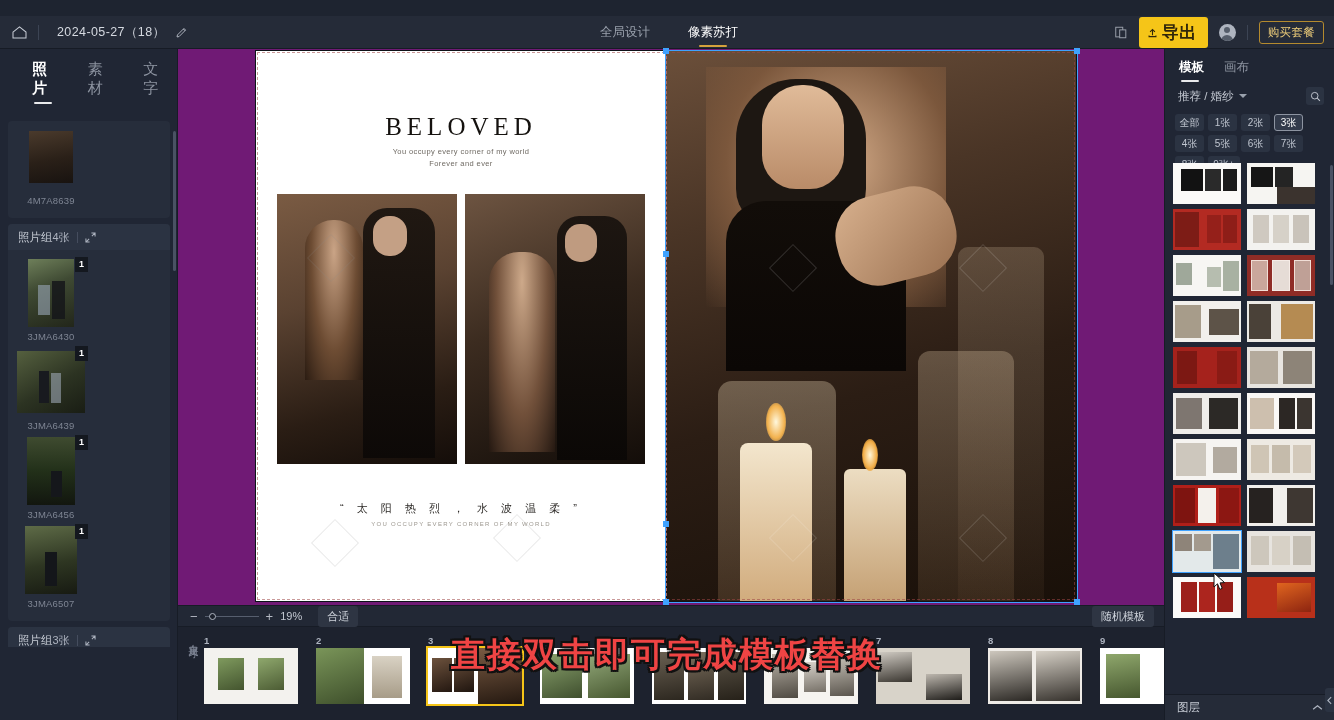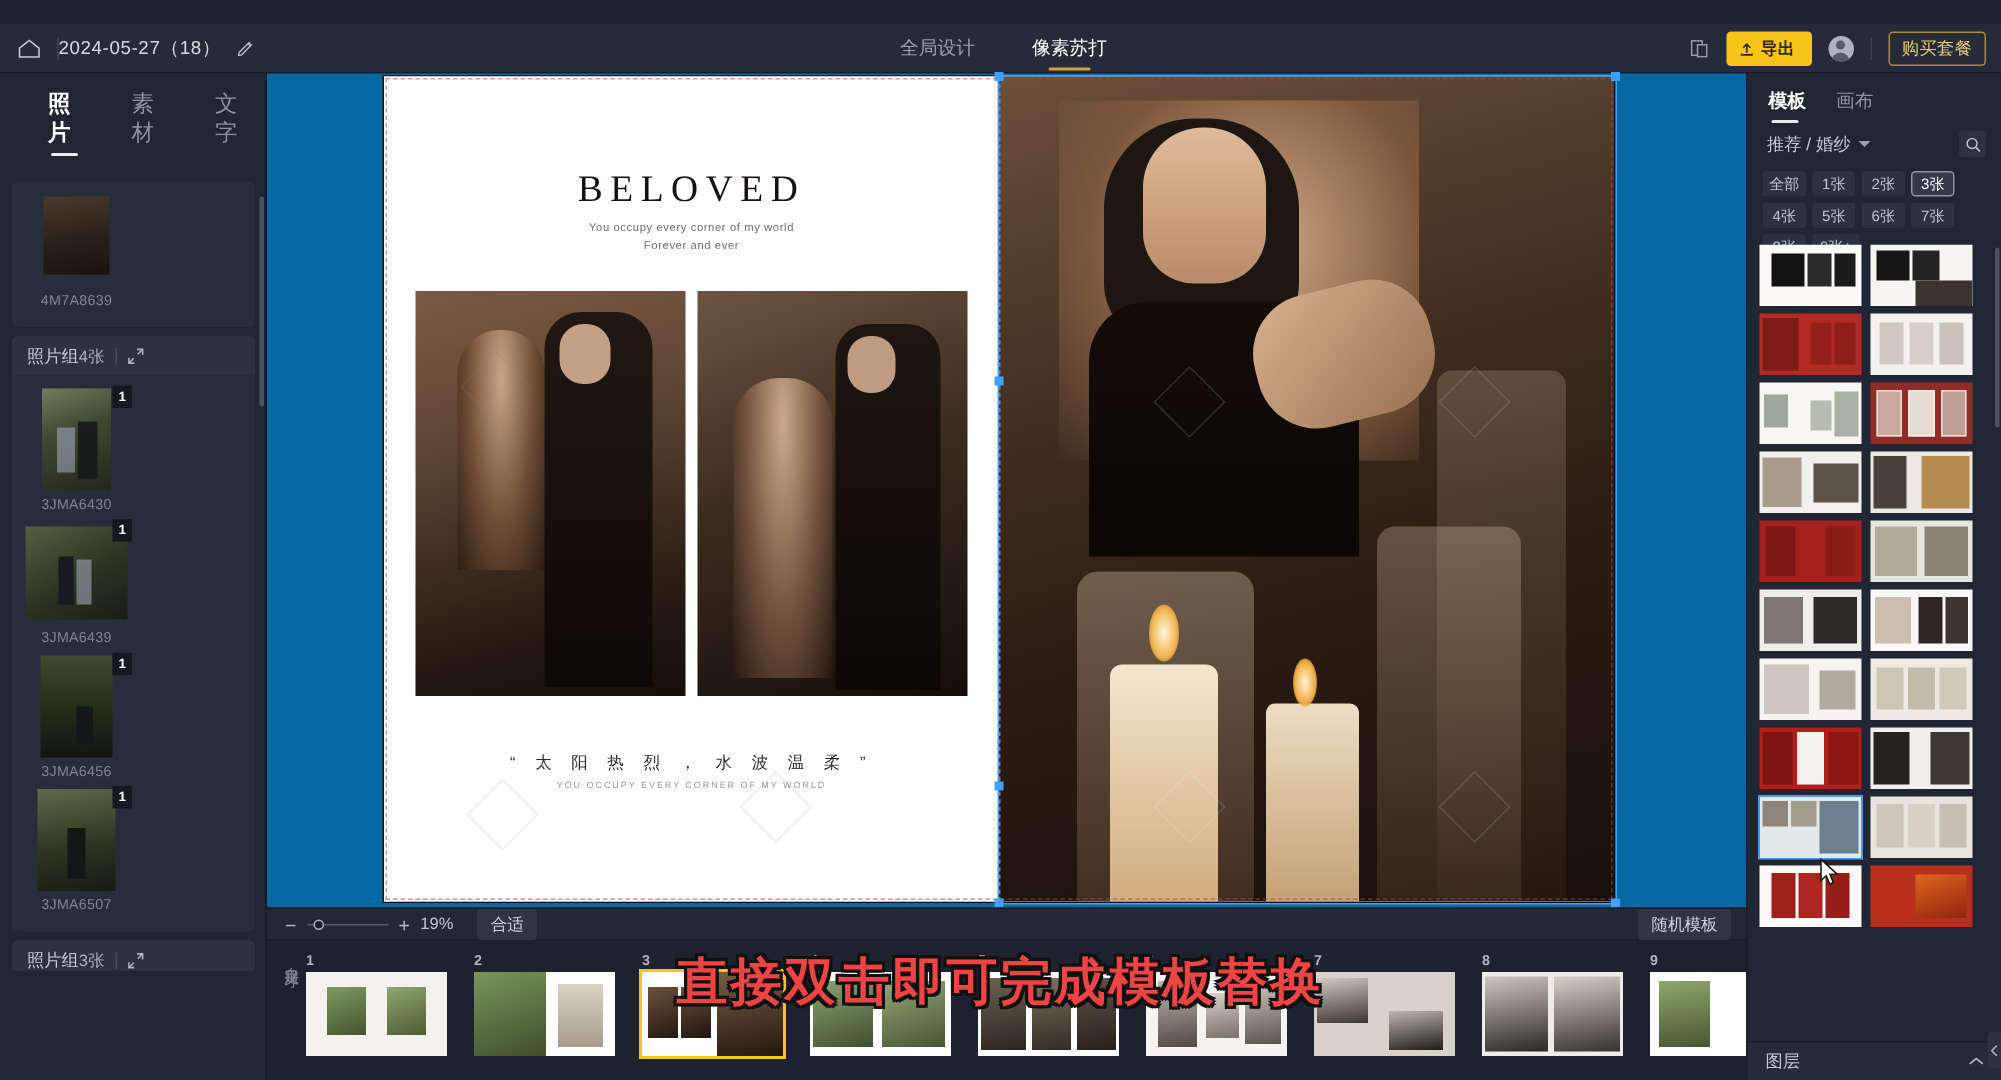--- a/index.html
+++ b/index.html
@@ -33,42 +33,42 @@
     position: absolute; top: 16px; left: 0; width: 1334px; height: 33px;
     background: #252b38; display: flex; align-items: center;
     border-bottom: 1px solid #161b25;
   }
   .home-btn {
     width: 38px; height: 33px; display: flex; align-items: center; justify-content: center;
   }
   .home-icon { width: 15px; height: 13px; display:block; }
   .vdiv { width: 1px; height: 15px; background: #3c4454; }
   .doc-title {
-    font-size: 12.5px; color: #d5d9e0; letter-spacing: .4px;
+    margin-left: 18px; font-size: 12.5px; color: #d5d9e0; letter-spacing: .4px;
   }
   .edit-pen { margin-left: 10px; width: 13px; height: 13px; cursor: pointer; }
 
   .top-tabs { position: absolute; left: 600px; top: 0; height: 33px; display: flex; gap: 38px; }
   .ttab {
     height: 33px; display: flex; align-items: center; font-size: 12.5px;
     color: #9aa1ad; position: relative; cursor: pointer;
   }
   .ttab.active { color: #ffffff; }
   .ttab.active::after {
     content: ""; position: absolute; bottom: 2px; left: 50%; transform: translateX(-50%);
     width: 28px; height: 2px; background: #d4a23c; border-radius: 1px;
   }
 
   .top-right {
     position: absolute; right: 10px; top: 0; height: 33px;
     display: flex; align-items: center; gap: 11px;
   }
   .copy-icon { width: 14px; height: 15px; opacity: .8; }
   .btn-export {
-    background: #f5c518; color: #30260a; font-size: 11px; font-weight: bold;
+    background: #f5c518; color: #30260a; font-size: 17px; font-weight: bold;
     border-radius: 3px; padding: 4px 11px 4px 8px; display: flex; align-items: center; gap: 4px;
     cursor: pointer; letter-spacing: .5px;
   }
   .avatar {
     width: 17px; height: 17px; border-radius: 50%; background: #aeb4bf;
     position: relative; overflow: hidden; flex: none;
   }
   .avatar::before { content:""; position:absolute; width:6px; height:6px; border-radius:50%; background:#555d6a; left:5.5px; top:3px; }
   .avatar::after { content:""; position:absolute; width:12px; height:8px; border-radius:6px 6px 0 0; background:#555d6a; left:2.5px; top:10.5px; }
   .btn-buy {
@@ -131,21 +131,21 @@
   .thumb-name { font-size: 9.5px; color: #7e8593; text-align: center; margin-top: 2px; letter-spacing: .2px; }
 
   .side-scrollbar {
     position: absolute; right: 1px; top: 82px; width: 3px; height: 140px;
     background: #4a5264; border-radius: 2px;
   }
 
   
   .canvas-area {
     position: absolute; left: 178px; top: 49px; width: 986px; height: 556px;
-    background: #0369a1;
+    background: #701a75;
   }
   .spread {
     position: absolute; left: 78px; top: 2px; width: 820px; height: 550px;
     background: #fff; box-shadow: 0 0 0 1px #0e1218;
   }
   .page-left { position: absolute; left: 0; top: 0; width: 410px; height: 100%; background: #fff; }
   .page-right { position: absolute; left: 410px; top: 0; width: 410px; height: 100%; overflow: hidden; }
   .gutter {
     position: absolute; left: 410px; top: 0; width: 0; height: 100%;
     border-left: 1px dashed #b06a6a;

